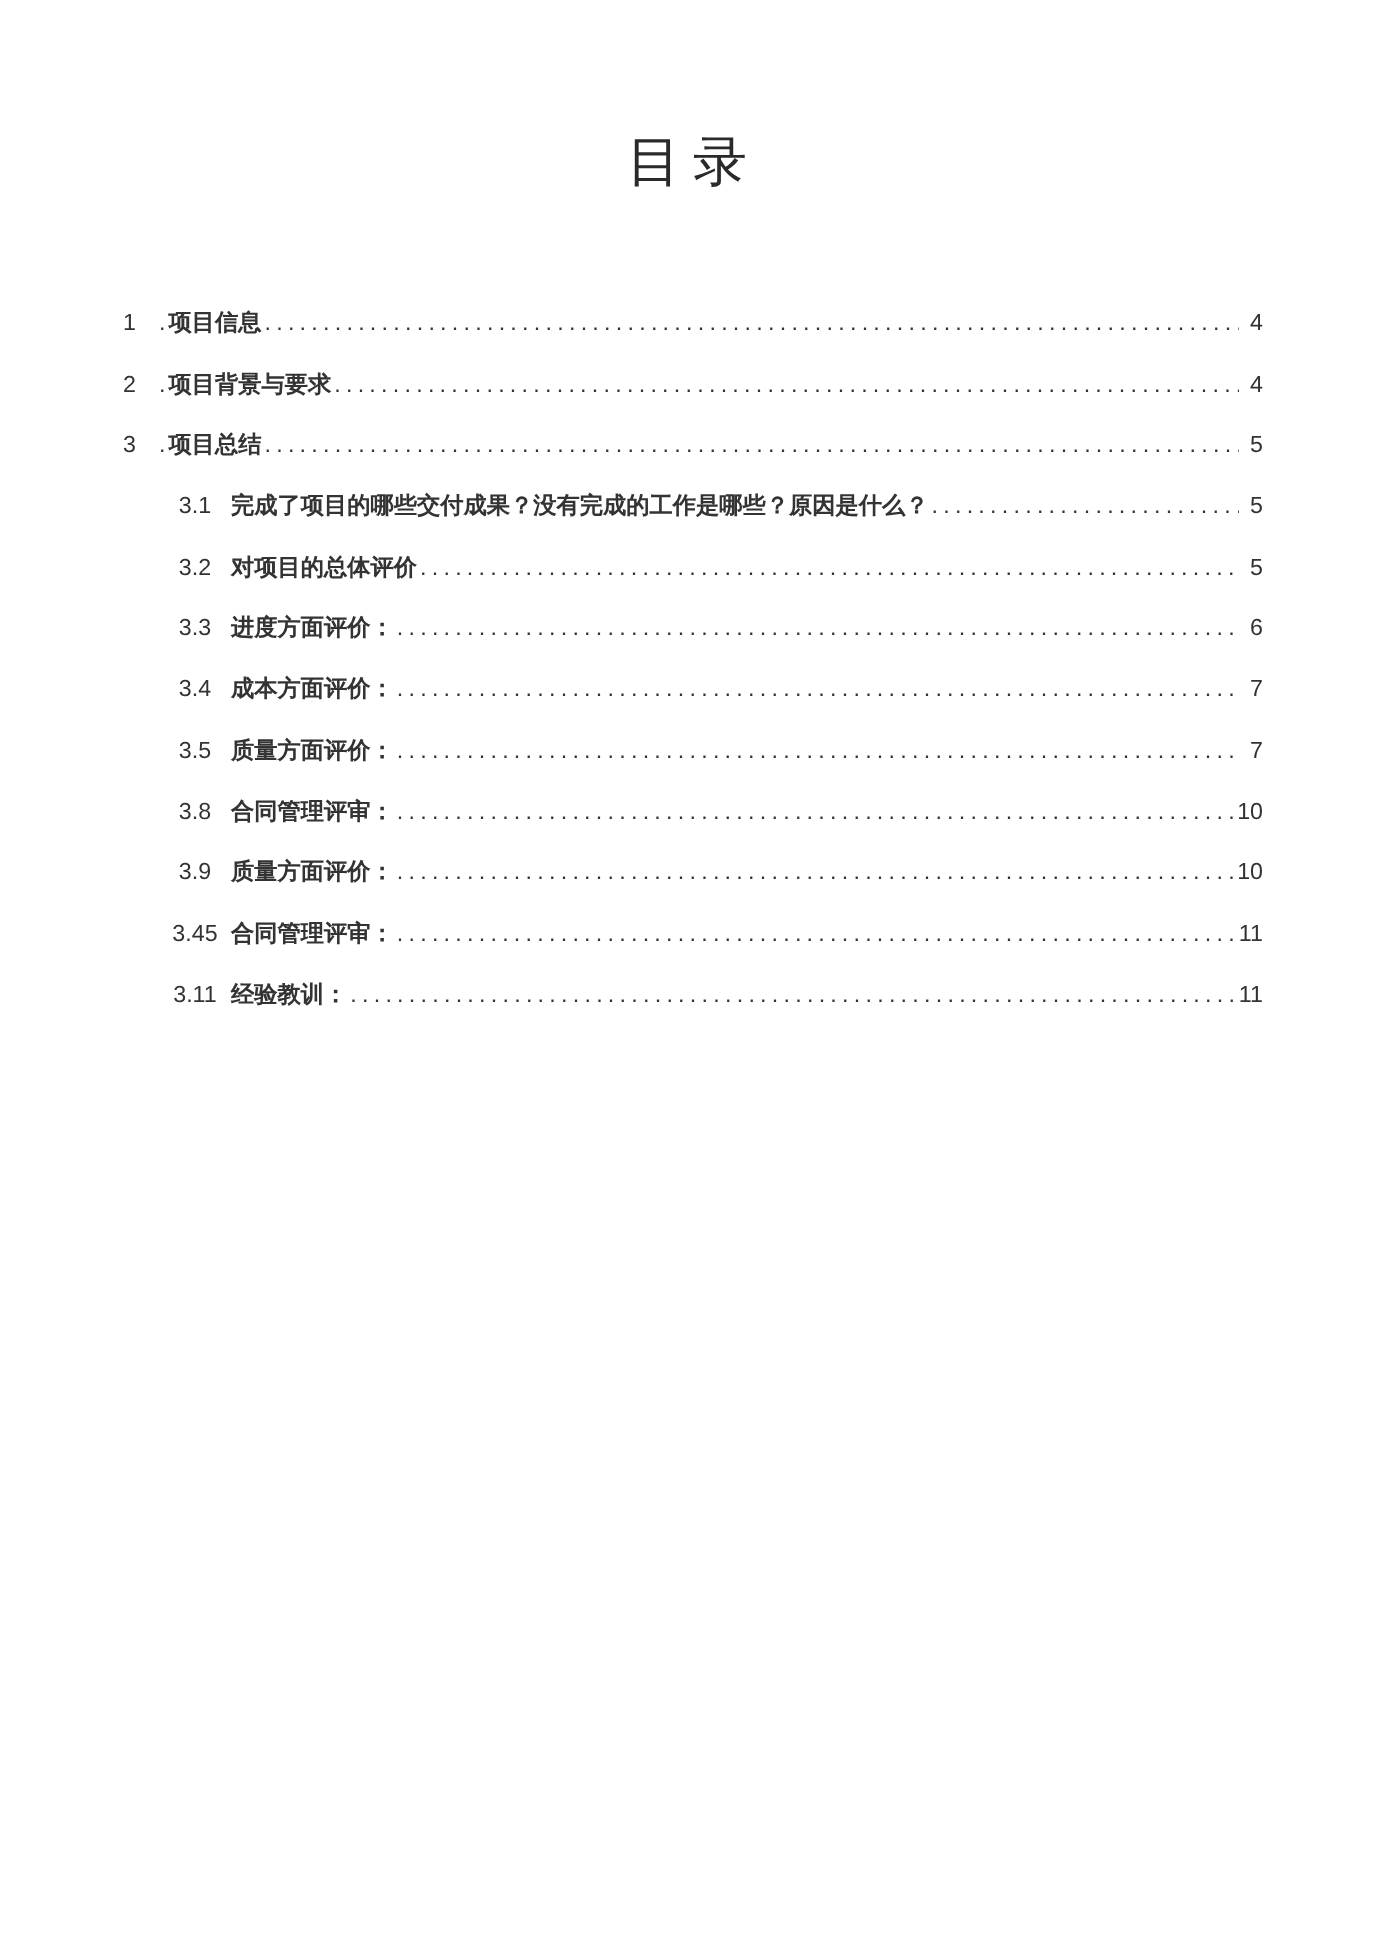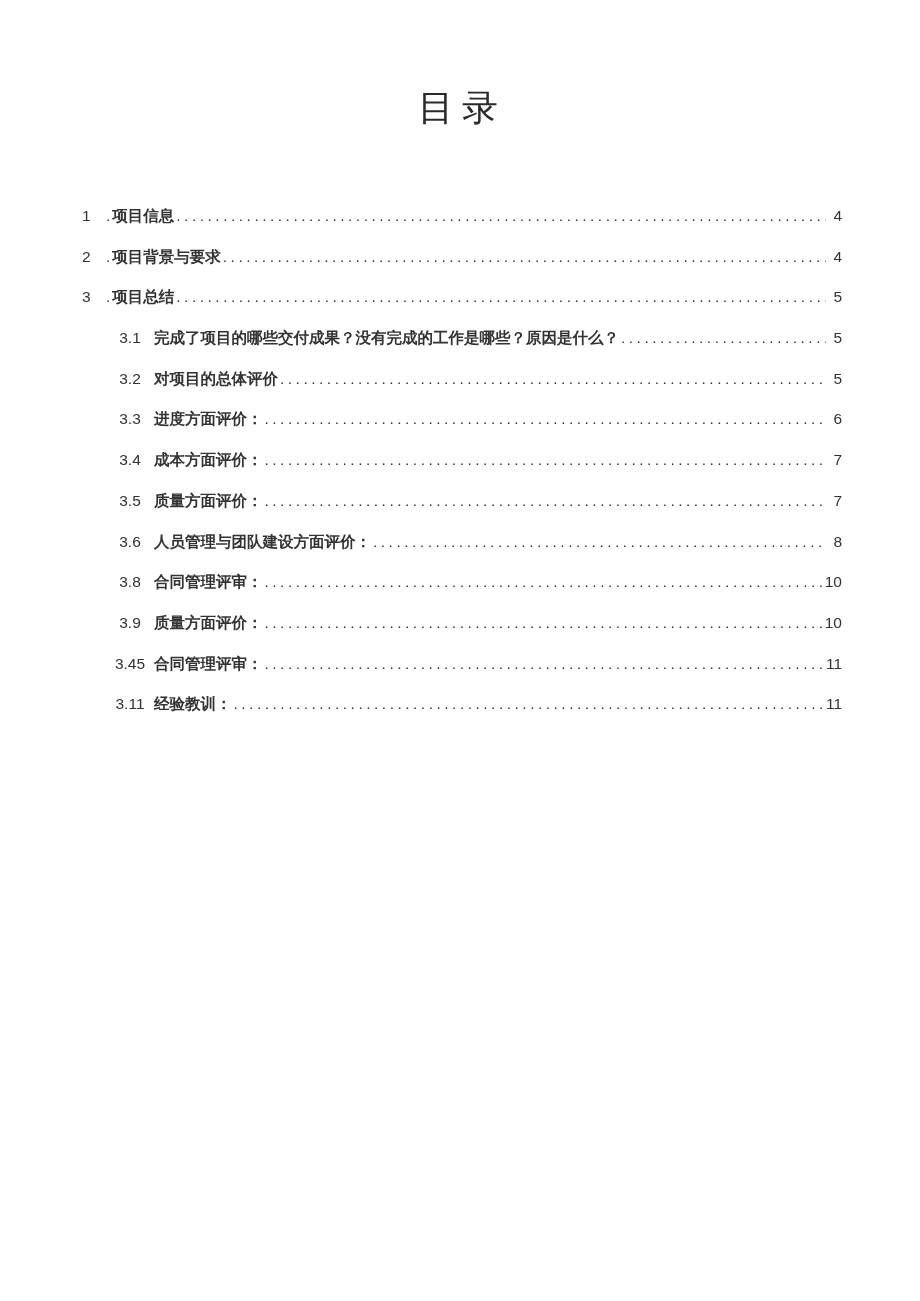--- a/index.html
+++ b/index.html
@@ -140,27 +140,20 @@
     </div>
 
     <div class="row">
       <span class="num-sub-spacer"></span>
       <span class="num-sub">3.5</span>
       <span class="label">质量方面评价：</span>
       <span class="leader"></span>
       <span class="pg">7</span>
     </div>
 
-    <div class="row">
-      <span class="num-sub-spacer"></span>
-      <span class="num-sub">3.6</span>
-      <span class="label">人员管理与团队建设方面评价：</span>
-      <span class="leader"></span>
-      <span class="pg">8</span>
-    </div>
 
 
     <div class="row">
       <span class="num-sub-spacer"></span>
       <span class="num-sub">3.8</span>
       <span class="label">合同管理评审：</span>
       <span class="leader"></span>
       <span class="pg">10</span>
     </div>
 

